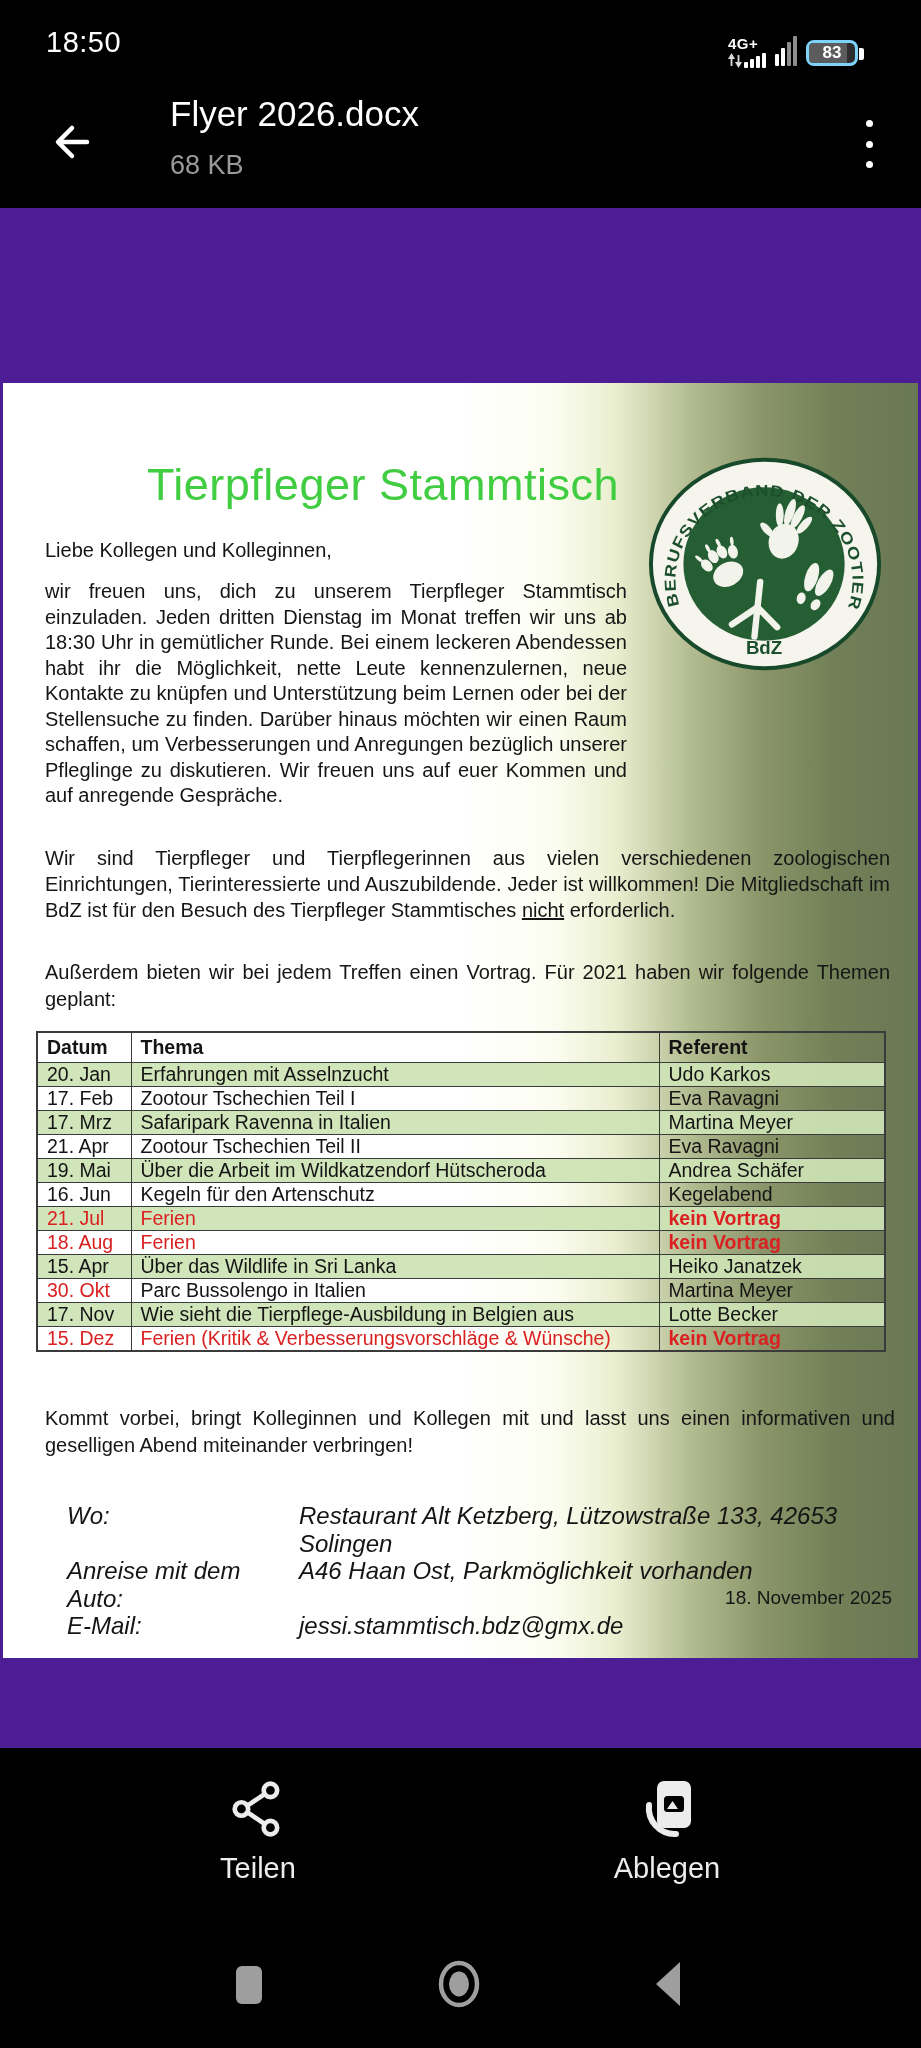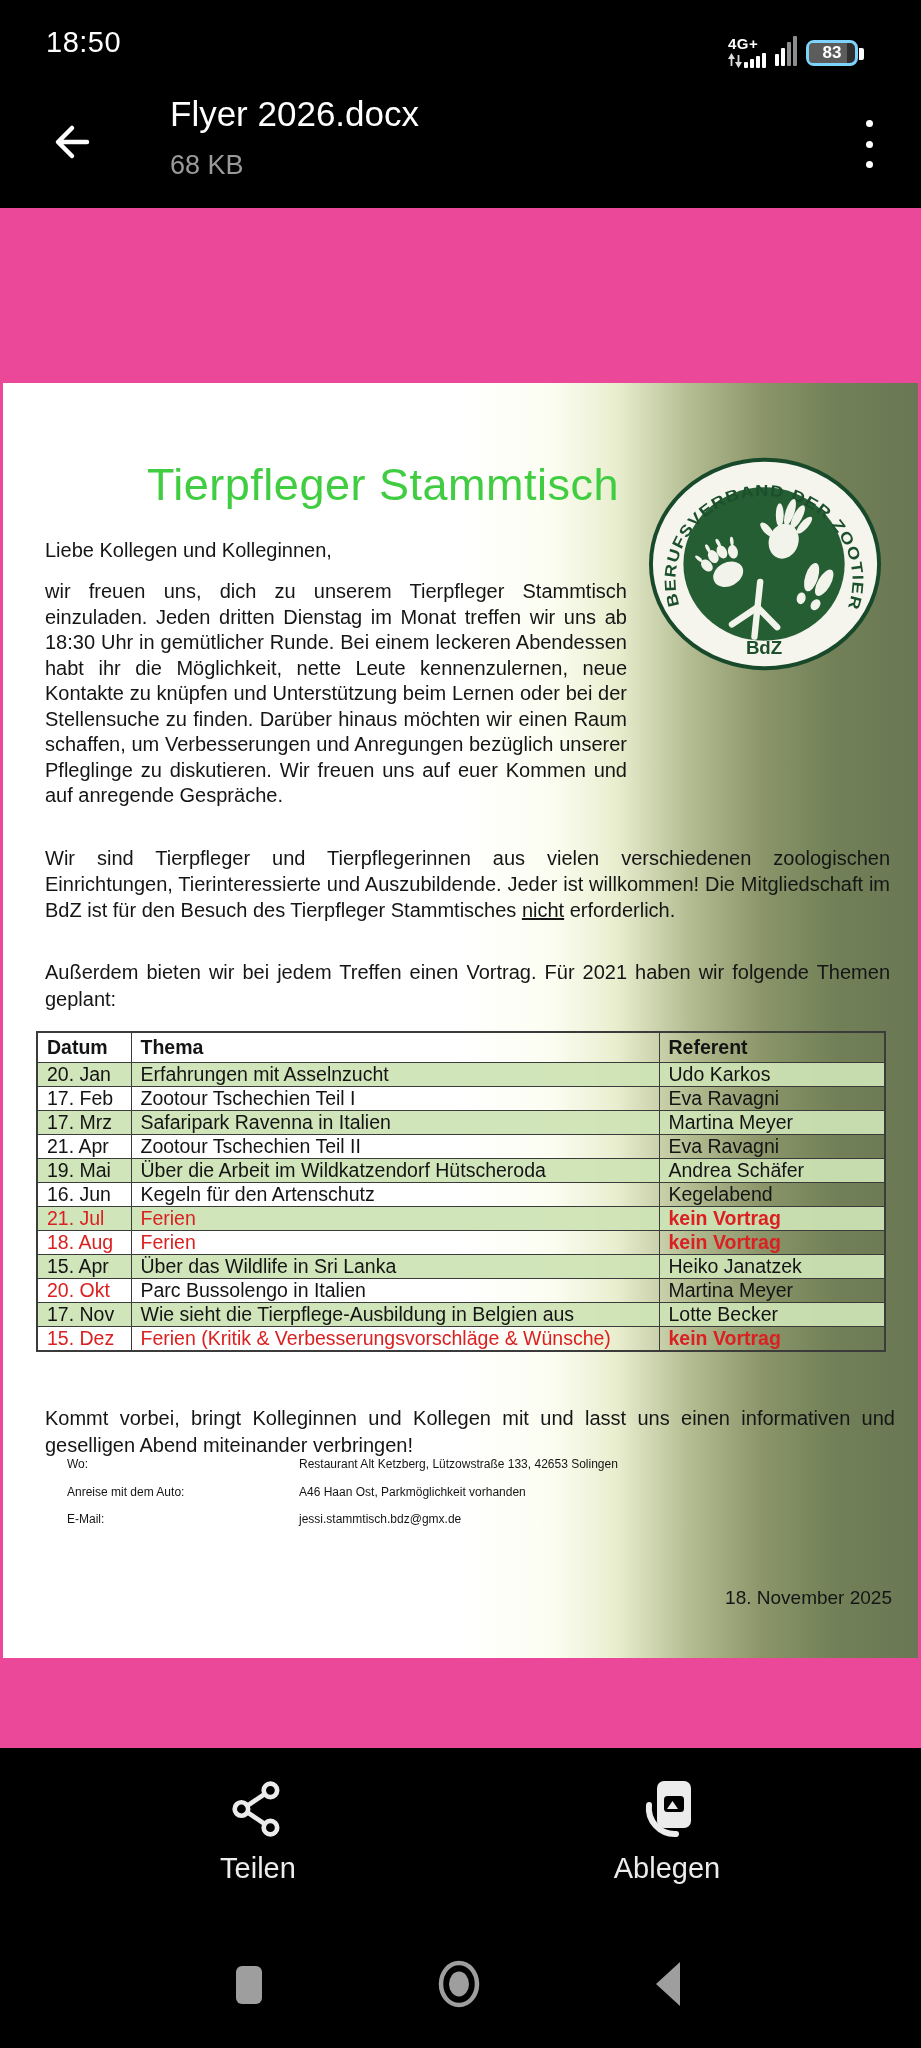--- a/index.html
+++ b/index.html
@@ -23,21 +23,21 @@
   .battnub{width:5px;height:12px;background:#fff;border-radius:0 2px 2px 0;margin:0 0 8px 1px;align-self:center;margin-top:8px;}
   
   .appbar{position:absolute;top:72px;left:0;width:100%;height:136px;background:#000;color:#fff;}
   .backbtn{position:absolute;left:50px;top:50px;width:40px;height:40px;}
   .apptitle{position:absolute;left:170px;top:22px;font-size:35px;font-weight:500;color:#fff;}
   .appsub{position:absolute;left:170px;top:78px;font-size:27px;color:#9a9a9a;}
   .menudots{position:absolute;right:40px;top:46px;width:24px;height:52px;display:flex;flex-direction:column;
             align-items:center;justify-content:space-between;padding:2px 0;}
   .menudots span{width:7px;height:7px;border-radius:50%;background:#fff;}
   
-  .canvas{position:absolute;top:208px;left:0;width:100%;height:1540px;background:#ec4899;}
+  .canvas{position:absolute;top:208px;left:0;width:100%;height:1540px;background:#4c1d95;}
   .page{position:absolute;top:175px;left:3px;width:915px;height:1275px;color:#151515;
         background:linear-gradient(90deg,#ffffff 0%,#ffffff 50%,#fcfdf1 60%,#e9eecf 67%,#b4bd92 75%,#8b9569 83%,#718057 91%,#697854 100%);}
   .doc-title{position:absolute;left:60px;top:76px;width:640px;text-align:center;
              font-size:45px;color:#41cd41;letter-spacing:.5px;}
   .logo{position:absolute;left:645px;top:74px;width:236px;height:218px;}
   .greet{position:absolute;left:42px;top:156px;font-size:20px;}
   .para{position:absolute;left:42px;font-size:20px;line-height:26px;text-align:justify;}
   .p-invite{top:196px;width:582px;line-height:25.5px;}
   .p-who{top:462px;width:845px;line-height:26px;}
   .p-topics{top:576px;width:845px;line-height:27px;}
@@ -48,21 +48,21 @@
          border:2px solid #3b3b3b;font-size:19.5px;color:#141414;}
   .sched th,.sched td{border:1.5px solid #3b3b3b;padding:0 9px;height:24px;text-align:left;
                       font-weight:400;white-space:nowrap;overflow:hidden;}
   .sched th{height:30px;font-weight:700;}
   .sched tr.green{background:rgba(205,227,181,0.93);}
   .sched td.red{color:#da2020;}
   .sched td.bold{font-weight:700;}
   .col-datum{width:94px;}
   .col-thema{width:528px;}
   
-  .contact{position:absolute;left:64px;top:1068px;font-size:12px;line-height:27.5px;}
+  .contact{position:absolute;left:64px;top:1119px;font-size:24px;line-height:27.5px;font-style:italic;}
   .contact .row{display:flex;}
   .contact .lbl{width:232px;flex:none;}
   .doc-date{position:absolute;right:26px;top:1204px;font-size:19px;}
   
   .footer{position:absolute;top:1748px;left:0;width:100%;height:300px;background:#000;color:#ededed;}
   .action{position:absolute;top:30px;width:220px;text-align:center;cursor:pointer;}
   .action .ic{height:62px;display:flex;align-items:center;justify-content:center;}
   .action .lab{margin-top:12px;font-size:29px;color:#ececec;}
   .act-share{left:148px;}
   .act-file{left:557px;}
@@ -238,21 +238,21 @@
               <td class="red">18. Aug</td>
               <td class="red">Ferien</td>
               <td class="red bold">kein Vortrag</td>
             </tr>
             <tr class="green">
               <td>15. Apr</td>
               <td>Über das Wildlife in Sri Lanka</td>
               <td>Heiko Janatzek</td>
             </tr>
             <tr>
-              <td class="red">20. Okt</td>
+              <td class="red">30. Okt</td>
               <td>Parc Bussolengo in Italien</td>
               <td>Martina Meyer</td>
             </tr>
             <tr class="green">
               <td>17. Nov</td>
               <td>Wie sieht die Tierpflege-Ausbildung in Belgien aus</td>
               <td>Lotte Becker</td>
             </tr>
             <tr>
               <td class="red">15. Dez</td>

